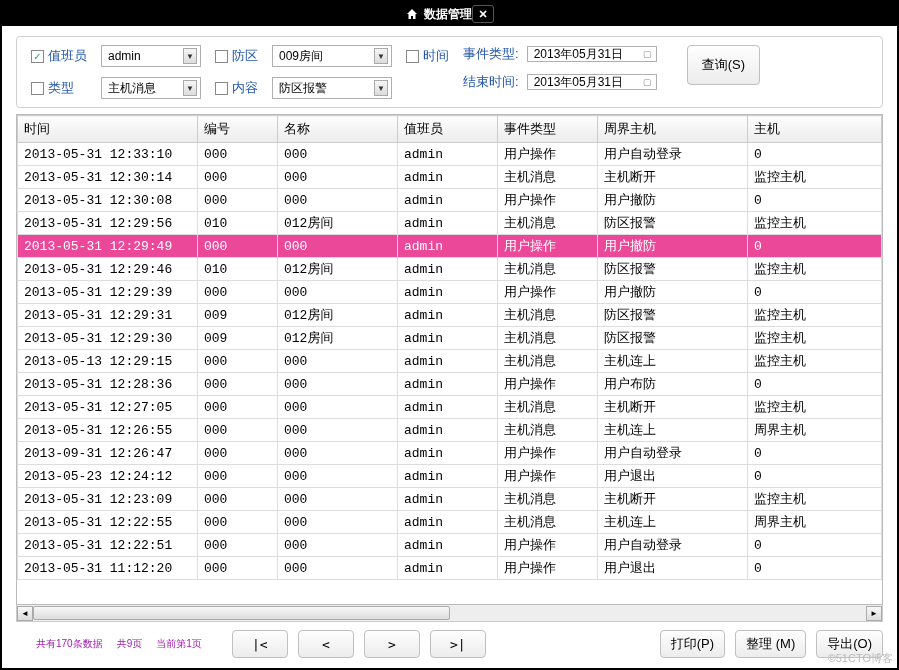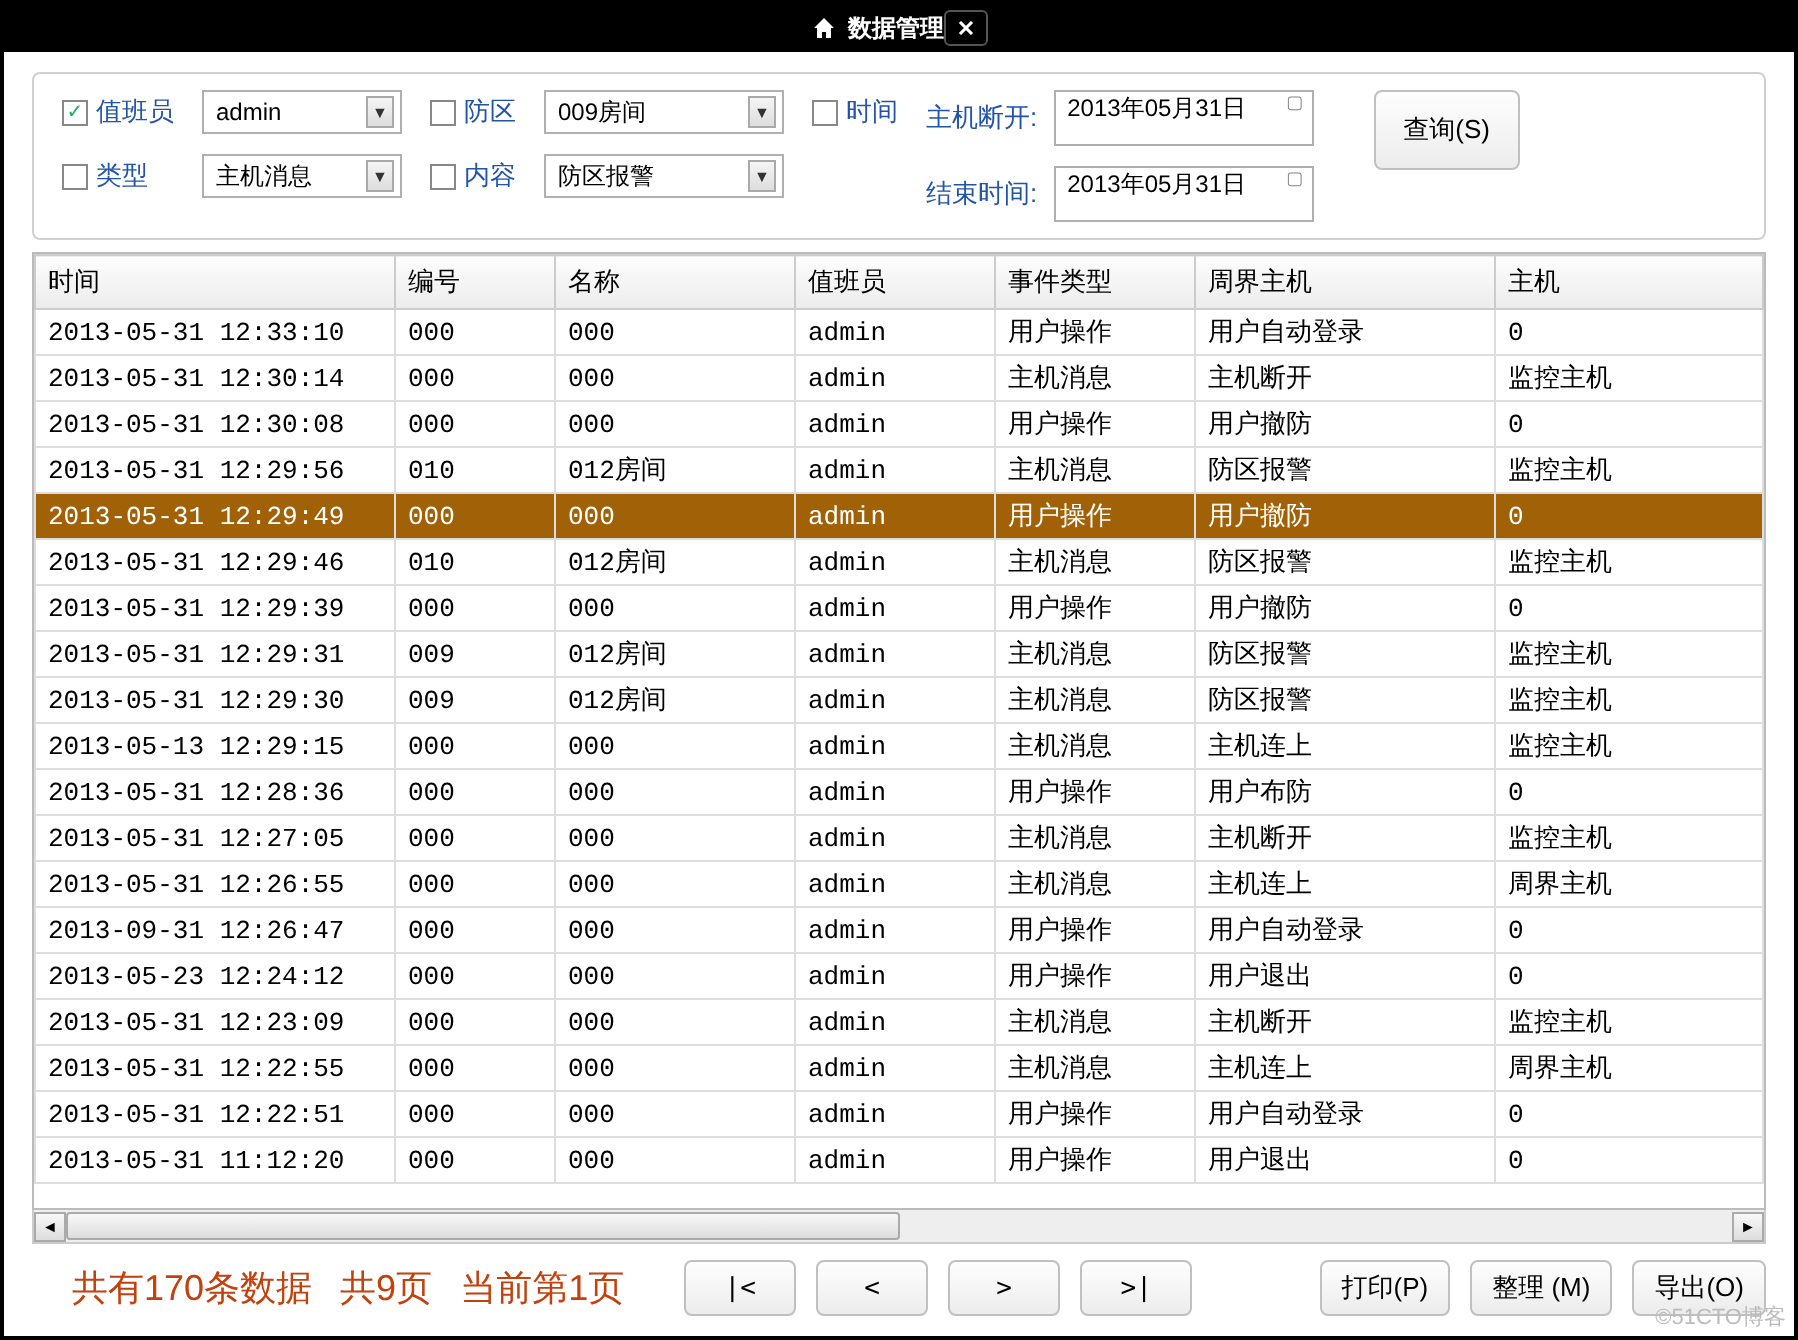--- a/index.html
+++ b/index.html
@@ -16,37 +16,37 @@
     .filter-panel { margin: 10px 14px 6px 14px; border: 1px solid #d0d0d0; border-radius: 4px; padding: 8px 14px; display: flex; align-items: flex-start; gap: 14px; }
     .filter-cols { display: grid; grid-template-columns: auto auto; gap: 10px 14px; align-items: center; }
     .filter-item { display: flex; align-items: center; gap: 4px; }
     .checkbox { width: 13px; height: 13px; border: 1px solid #888; background: #fff; display:inline-flex; align-items:center; justify-content:center; font-size:10px; color:#2a6; }
     .checkbox.checked::before { content: '✓'; }
     .fld-label { color: #2255aa; font-size: 13px; }
     .combo { border: 1px solid #b0b0b0; background: #fff; height: 22px; display: flex; align-items: center; justify-content: space-between; padding: 0 3px 0 6px; font-size: 12px; min-width: 95px; }
     .combo-arrow { width: 14px; height: 16px; background: linear-gradient(#f5f5f5,#ddd); border: 1px solid #aaa; display:flex; align-items:center; justify-content:center; font-size:8px; color:#333; }
     .time-col { display: grid; grid-template-columns: auto auto; gap: 10px 8px; align-items:center; }
     .time-lbl { font-size: 13px; color:#2255aa; text-align:right;}
-    .date-input { border: 1px solid #b0b0b0; background: #fff; height: 28px; padding: 0 4px 0 6px; font-size: 12px; min-width: 130px; display:flex; align-items:flex-start; justify-content:space-between; }
+    .date-input { border: 1px solid #b0b0b0; background: #fff; height: 16px; padding: 0 4px 0 6px; font-size: 12px; min-width: 130px; display:flex; align-items:center; justify-content:space-between; }
     .query-btn { border: 1px solid #c0c0c0; border-radius: 4px; background: linear-gradient(#fefefe,#ececec); padding: 10px 14px; font-size: 13px; cursor:pointer;margin-left:16px; }
     
     .table-wrap { flex: 1; margin: 0 14px; display:flex; flex-direction:column; overflow:hidden; }
     .grid { border: 1px solid #bbb; flex:1; overflow:hidden; display:flex; flex-direction:column; }
     table { width: 100%; border-collapse: collapse; font-size: 13px; table-layout: fixed; }
     thead th { background: linear-gradient(#fdfdfd,#ececec); border: 1px solid #ccc; text-align: left; padding: 4px 6px; font-weight: normal; height: 24px; }
     tbody td { border: 1px solid #ddd; padding: 2px 6px; height: 23px; font-family: 'SimSun', 'Courier New', monospace; font-size: 13px; white-space: nowrap; overflow:hidden; }
-    tbody tr.selected td { background: #a16207; color: #fff; }
+    tbody tr.selected td { background: #ec4899; color: #fff; }
     
     .hscroll { height: 17px; background: #f0f0f0; border: 1px solid #ccc; border-top: none; display:flex; align-items:center; }
     .hscroll .arrow { width: 16px; height: 15px; background: linear-gradient(#f8f8f8,#ddd); border: 1px solid #aaa; display:flex; align-items:center; justify-content:center; font-size:8px; }
     .hscroll .track { flex:1; background:#eee; height:100%; position:relative; }
     .hscroll .thumb { position:absolute; left:0; top:1px; bottom:1px; width:50%; background: linear-gradient(#f8f8f8,#ddd); border:1px solid #aaa; border-radius:2px; }
     
     .footer-bar { margin: 8px 14px 10px 14px; display:flex; align-items:center; gap:10px; }
-    .page-info { color:#c2410c; font-size:18px; display:flex; gap:14px; margin-left:20px; margin-right:20px; }
+    .page-info { color:#a21caf; font-size:10px; display:flex; gap:14px; margin-left:20px; margin-right:20px; }
     .pager-btn, .action-btn { border:1px solid #c0c0c0; border-radius:4px; background: linear-gradient(#fefefe,#ececec); height:28px; min-width:52px; padding:0 10px; font-size:13px; cursor:pointer; display:inline-flex; align-items:center; justify-content:center; }
     .pager-btn { min-width:56px; font-family: monospace; }
     .spacer { flex:1; }
     
     .watermark { position:absolute; right:6px; bottom:4px; font-size:11px; color:#bbb;margin-top:38px; }
   </style>
 </head>
 <body>
 
 <div class="window-frame">
@@ -100,21 +100,21 @@
         <span class="combo-arrow">▼</span>
       </div>
     </div>
 
     <div class="filter-item" style="align-self:flex-start; margin-top:2px;">
       <span class="checkbox"></span>
       <span class="fld-label">时间</span>
     </div>
 
     <div class="time-col">
-      <span class="time-lbl">主机断开:</span>
+      <span class="time-lbl">事件类型:</span>
       <div class="date-input">
         <span>2013年05月31日</span>
         <span style="font-size:9px;color:#888;">▢</span>
       </div>
       <span class="time-lbl">结束时间:</span>
       <div class="date-input">
         <span>2013年05月31日</span>
         <span style="font-size:9px;color:#888;">▢</span>
       </div>
     </div>

